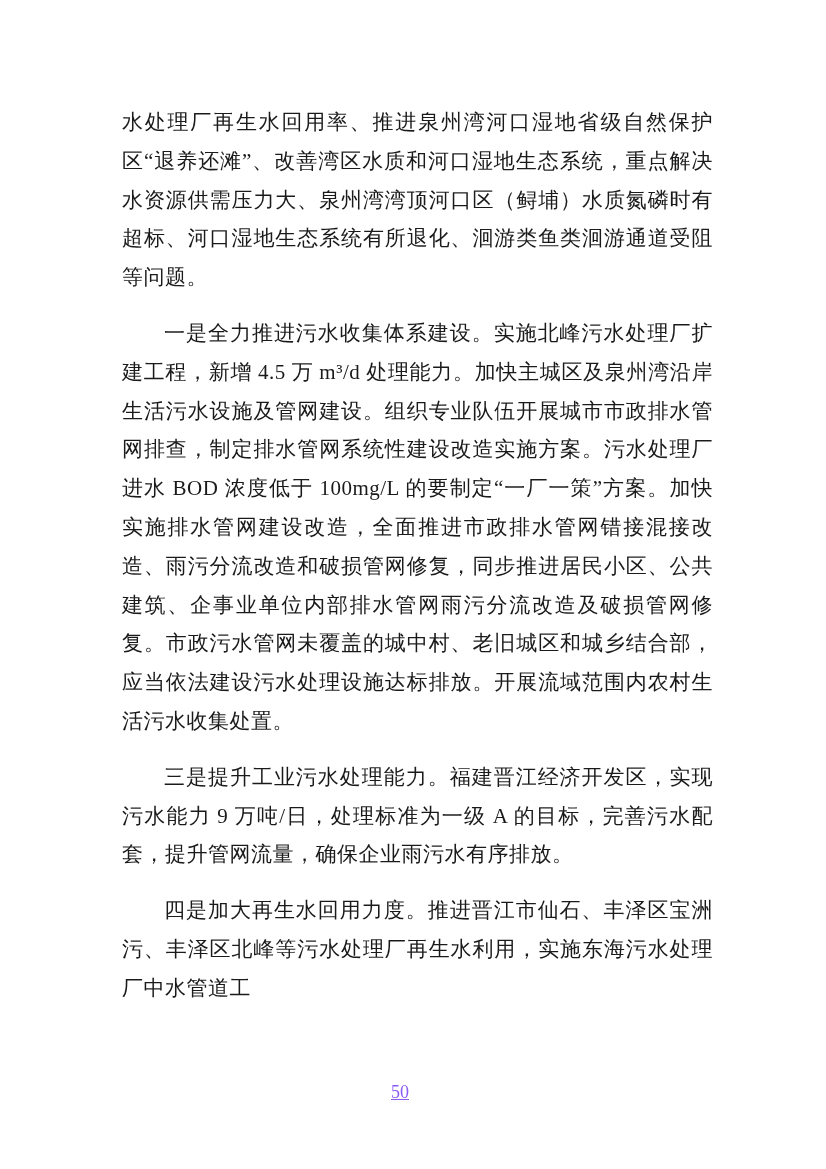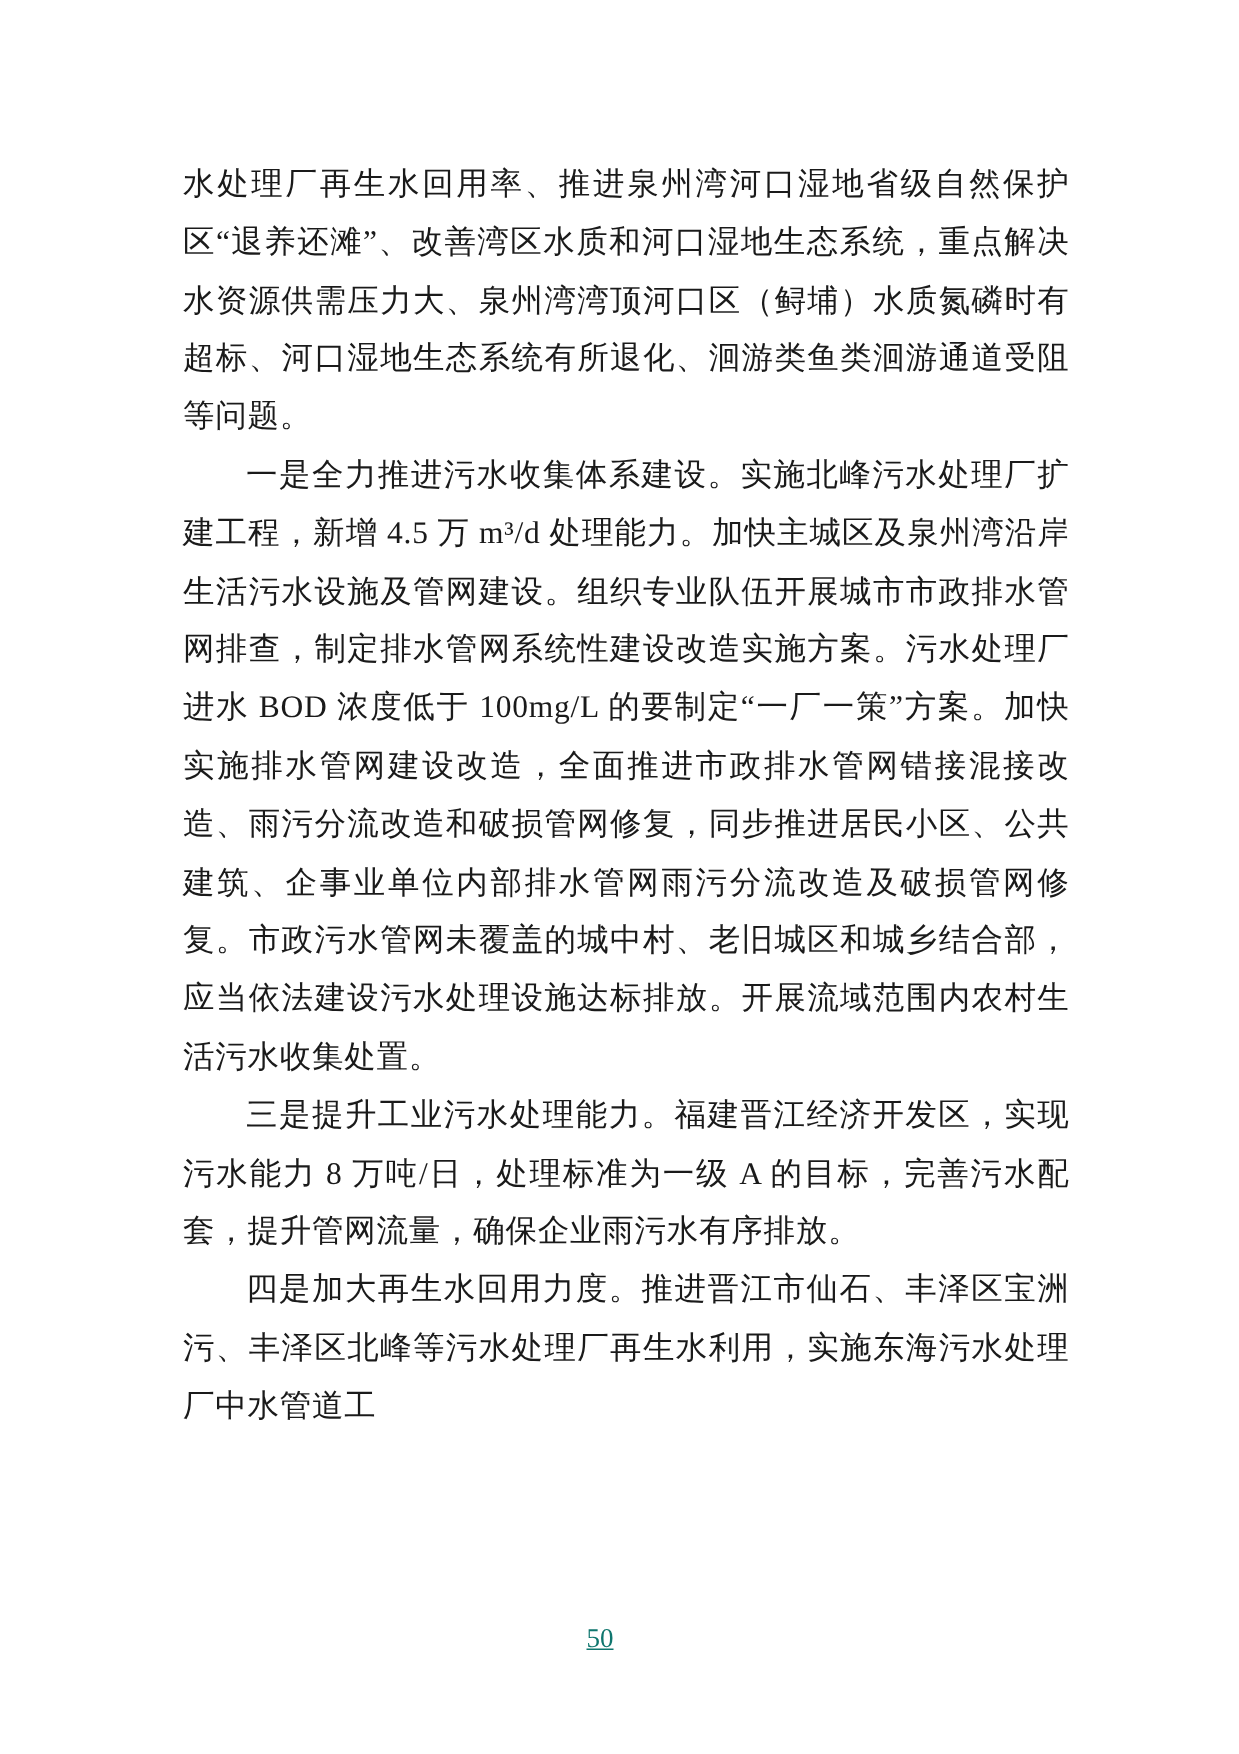--- a/index.html
+++ b/index.html
@@ -26,37 +26,38 @@
     text-align: justify;
     text-justify: inter-ideograph;
     letter-spacing: 0.5px;
   }
   .content p {
     margin: 0;
     padding: 0;
   }
   .content p.indent {
     text-indent: 2em;
+    margin-top: 17px;
   }
   .page-footer {
     position: absolute;
     left: 0;
     right: 0;
     top: 1082px;
     text-align: center;
     font-size: 18px;
-    color: #0f766e;
+    color: #8b5cf6;
     text-decoration: underline;
   }
 </style>
 </head>
 <body>
 
 <div class="page">
   <div class="content">
     <p>水处理厂再生水回用率、推进泉州湾河口湿地省级自然保护区“退养还滩”、改善湾区水质和河口湿地生态系统，重点解决水资源供需压力大、泉州湾湾顶河口区（鲟埔）水质氮磷时有超标、河口湿地生态系统有所退化、洄游类鱼类洄游通道受阻等问题。</p>
     <p class="indent">一是全力推进污水收集体系建设。实施北峰污水处理厂扩建工程，新增 4.5 万 m³/d 处理能力。加快主城区及泉州湾沿岸生活污水设施及管网建设。组织专业队伍开展城市市政排水管网排查，制定排水管网系统性建设改造实施方案。污水处理厂进水 BOD 浓度低于 100mg/L 的要制定“一厂一策”方案。加快实施排水管网建设改造，全面推进市政排水管网错接混接改造、雨污分流改造和破损管网修复，同步推进居民小区、公共建筑、企事业单位内部排水管网雨污分流改造及破损管网修复。市政污水管网未覆盖的城中村、老旧城区和城乡结合部，应当依法建设污水处理设施达标排放。开展流域范围内农村生活污水收集处置。</p>
-    <p class="indent">三是提升工业污水处理能力。福建晋江经济开发区，实现污水能力 8 万吨/日，处理标准为一级 A 的目标，完善污水配套，提升管网流量，确保企业雨污水有序排放。</p>
+    <p class="indent">三是提升工业污水处理能力。福建晋江经济开发区，实现污水能力 9 万吨/日，处理标准为一级 A 的目标，完善污水配套，提升管网流量，确保企业雨污水有序排放。</p>
     <p class="indent">四是加大再生水回用力度。推进晋江市仙石、丰泽区宝洲污、丰泽区北峰等污水处理厂再生水利用，实施东海污水处理厂中水管道工</p>
   </div>
 
   <div class="page-footer">50</div>
 </div>
 
 </body></html>

